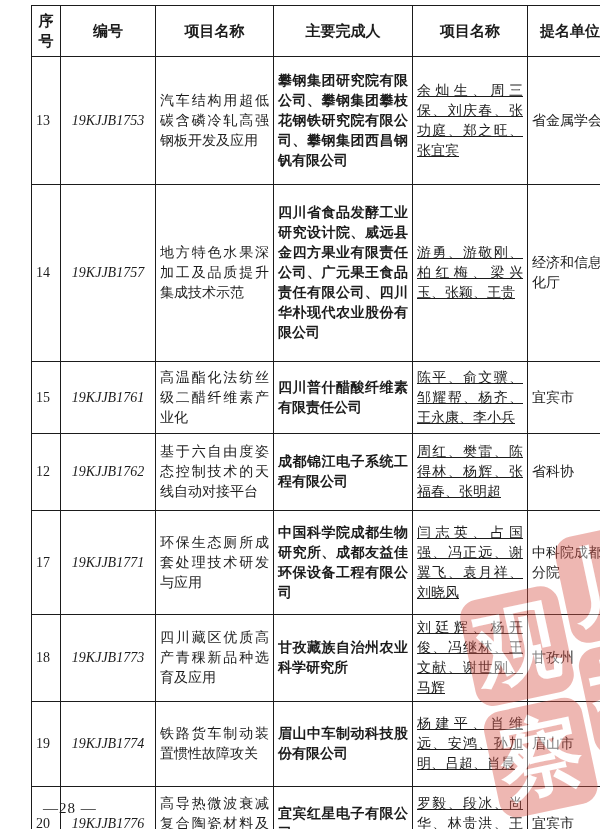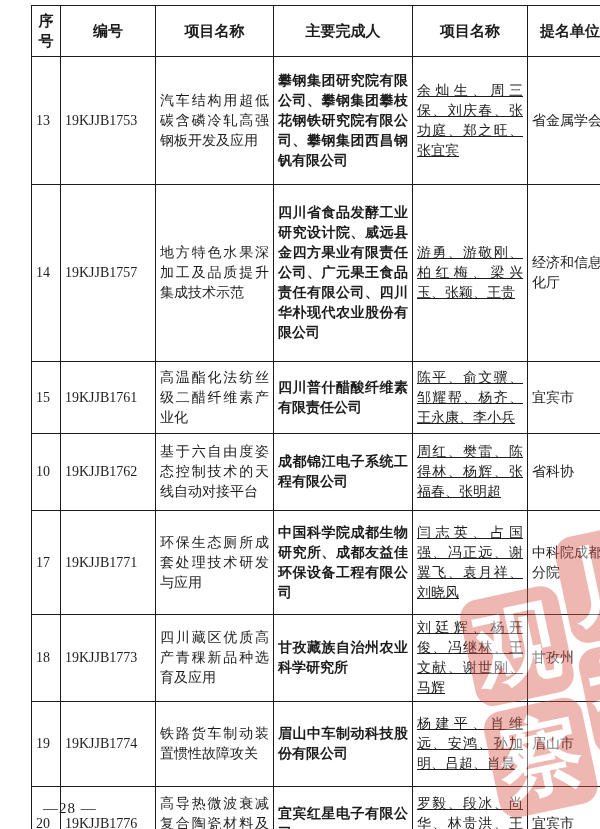--- a/index.html
+++ b/index.html
@@ -41,21 +41,21 @@
   }
   table.award-table th {
     font-size: 15px;
     font-weight: bold;
     text-align: center;
     padding: 5px 2px;
     height: 32px;
     box-sizing: border-box;
   }
   td.c-seq      { text-align: left; }
-  td.c-code     { text-align: left; letter-spacing: 0px; }
+  td.c-code     { text-align: center; letter-spacing: 0px; font-style: italic; }
   td.c-project  { text-align: justify; text-justify: inter-ideograph; }
   td.c-units    { text-align: justify; text-justify: inter-ideograph; font-weight: bold; }
   td.c-people   { text-align: justify; text-justify: inter-ideograph; text-decoration: underline; }
   td.c-nominator{ text-align: left; }
 
   
   tbody tr:nth-child(1) td { height: 121px; }
   tbody tr:nth-child(2) td { height: 170px; }
   tbody tr:nth-child(3) td { height: 65px; }
   tbody tr:nth-child(4) td { height: 70px; }
@@ -155,21 +155,21 @@
     <tr>
       <td class="c-seq">15</td>
       <td class="c-code">19KJJB1761</td>
       <td class="c-project">高温酯化法纺丝级二醋纤维素产业化</td>
       <td class="c-units">四川普什醋酸纤维素有限责任公司</td>
       <td class="c-people">陈平、俞文骥、邹耀帮、杨齐、王永康、李小兵</td>
       <td class="c-nominator">宜宾市</td>
     </tr>
 
     <tr>
-      <td class="c-seq">10</td>
+      <td class="c-seq">12</td>
       <td class="c-code">19KJJB1762</td>
       <td class="c-project">基于六自由度姿态控制技术的天线自动对接平台</td>
       <td class="c-units">成都锦江电子系统工程有限公司</td>
       <td class="c-people">周红、樊雷、陈得林、杨辉、张福春、张明超</td>
       <td class="c-nominator">省科协</td>
     </tr>
 
     <tr>
       <td class="c-seq">17</td>
       <td class="c-code">19KJJB1771</td>

